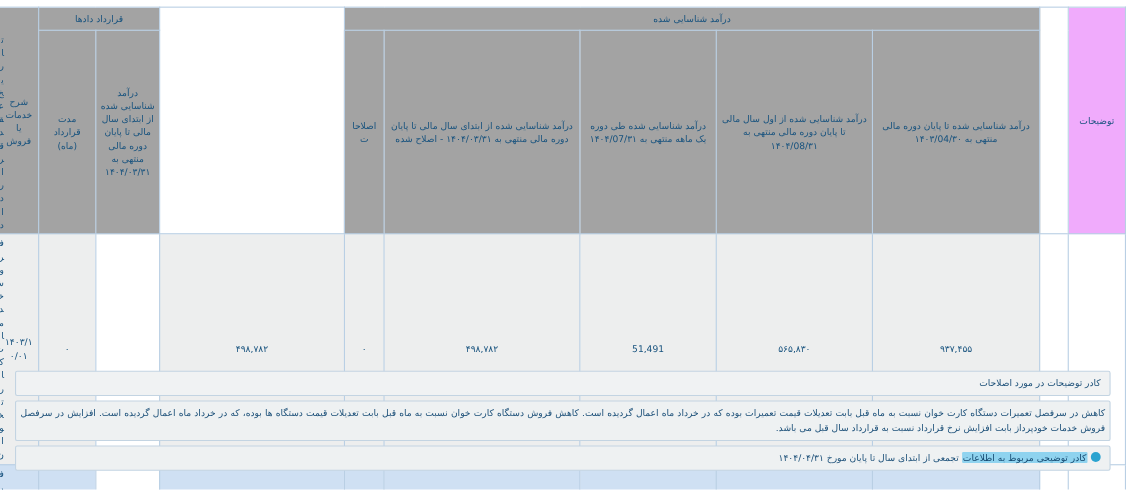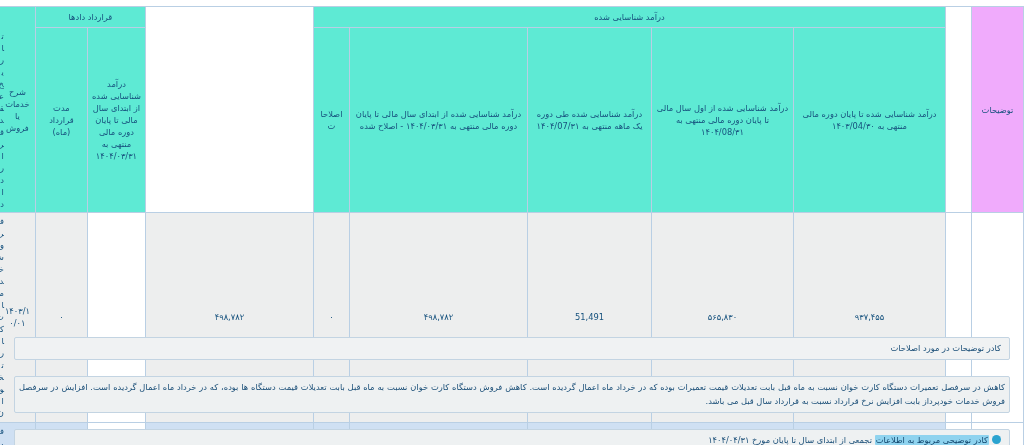--- a/index.html
+++ b/index.html
@@ -24,21 +24,21 @@
     border:1px solid #b9cfe4;
     padding:2px 4px;
     font-size:8.3px;
     line-height:1.45;
     color:#17527e;
     text-align:center;
     vertical-align:middle;
     word-wrap:break-word;
   }
   thead th{
-    background:#5eead4;
+    background:#a3a3a3;
     color:#ffffff;
     font-weight:normal;
     border:1px solid #1b88b0;
     font-size:8.3px;
     line-height:1.5;
     padding:3px 4px;
   }
   thead th.grp{height:16px;}
   thead th.lvl2{height:40px;}
   tbody td{height:12px;}
@@ -48,21 +48,21 @@
   td.blank{background:#ffffff !important;border-color:#b9cfe4;}
   th.blank-top{background:#ffffff;border:1px solid #ffffff;border-bottom:1px solid #ffffff;}
   th.notes-col{background:#f0abfc;}
 
   
   .notes{position:absolute;left:14px;top:337px;width:996px;}
   .note{
     background:#eef1f2;
     border:1px solid #c3d4e2;
     border-radius:2px;
-    margin-bottom:16px;
+    margin-bottom:4px;
     padding:4px 8px 4px 8px;
     font-size:8.3px;
     line-height:1.6;
     color:#1b4f78;
     text-align:right;
     position:relative;
   }
   .note.plain{background:#f0f2f3;}
   .note.para{padding:4px 4px;}
   .note.para p{margin:0;text-align:justify;text-align-last:right;}

